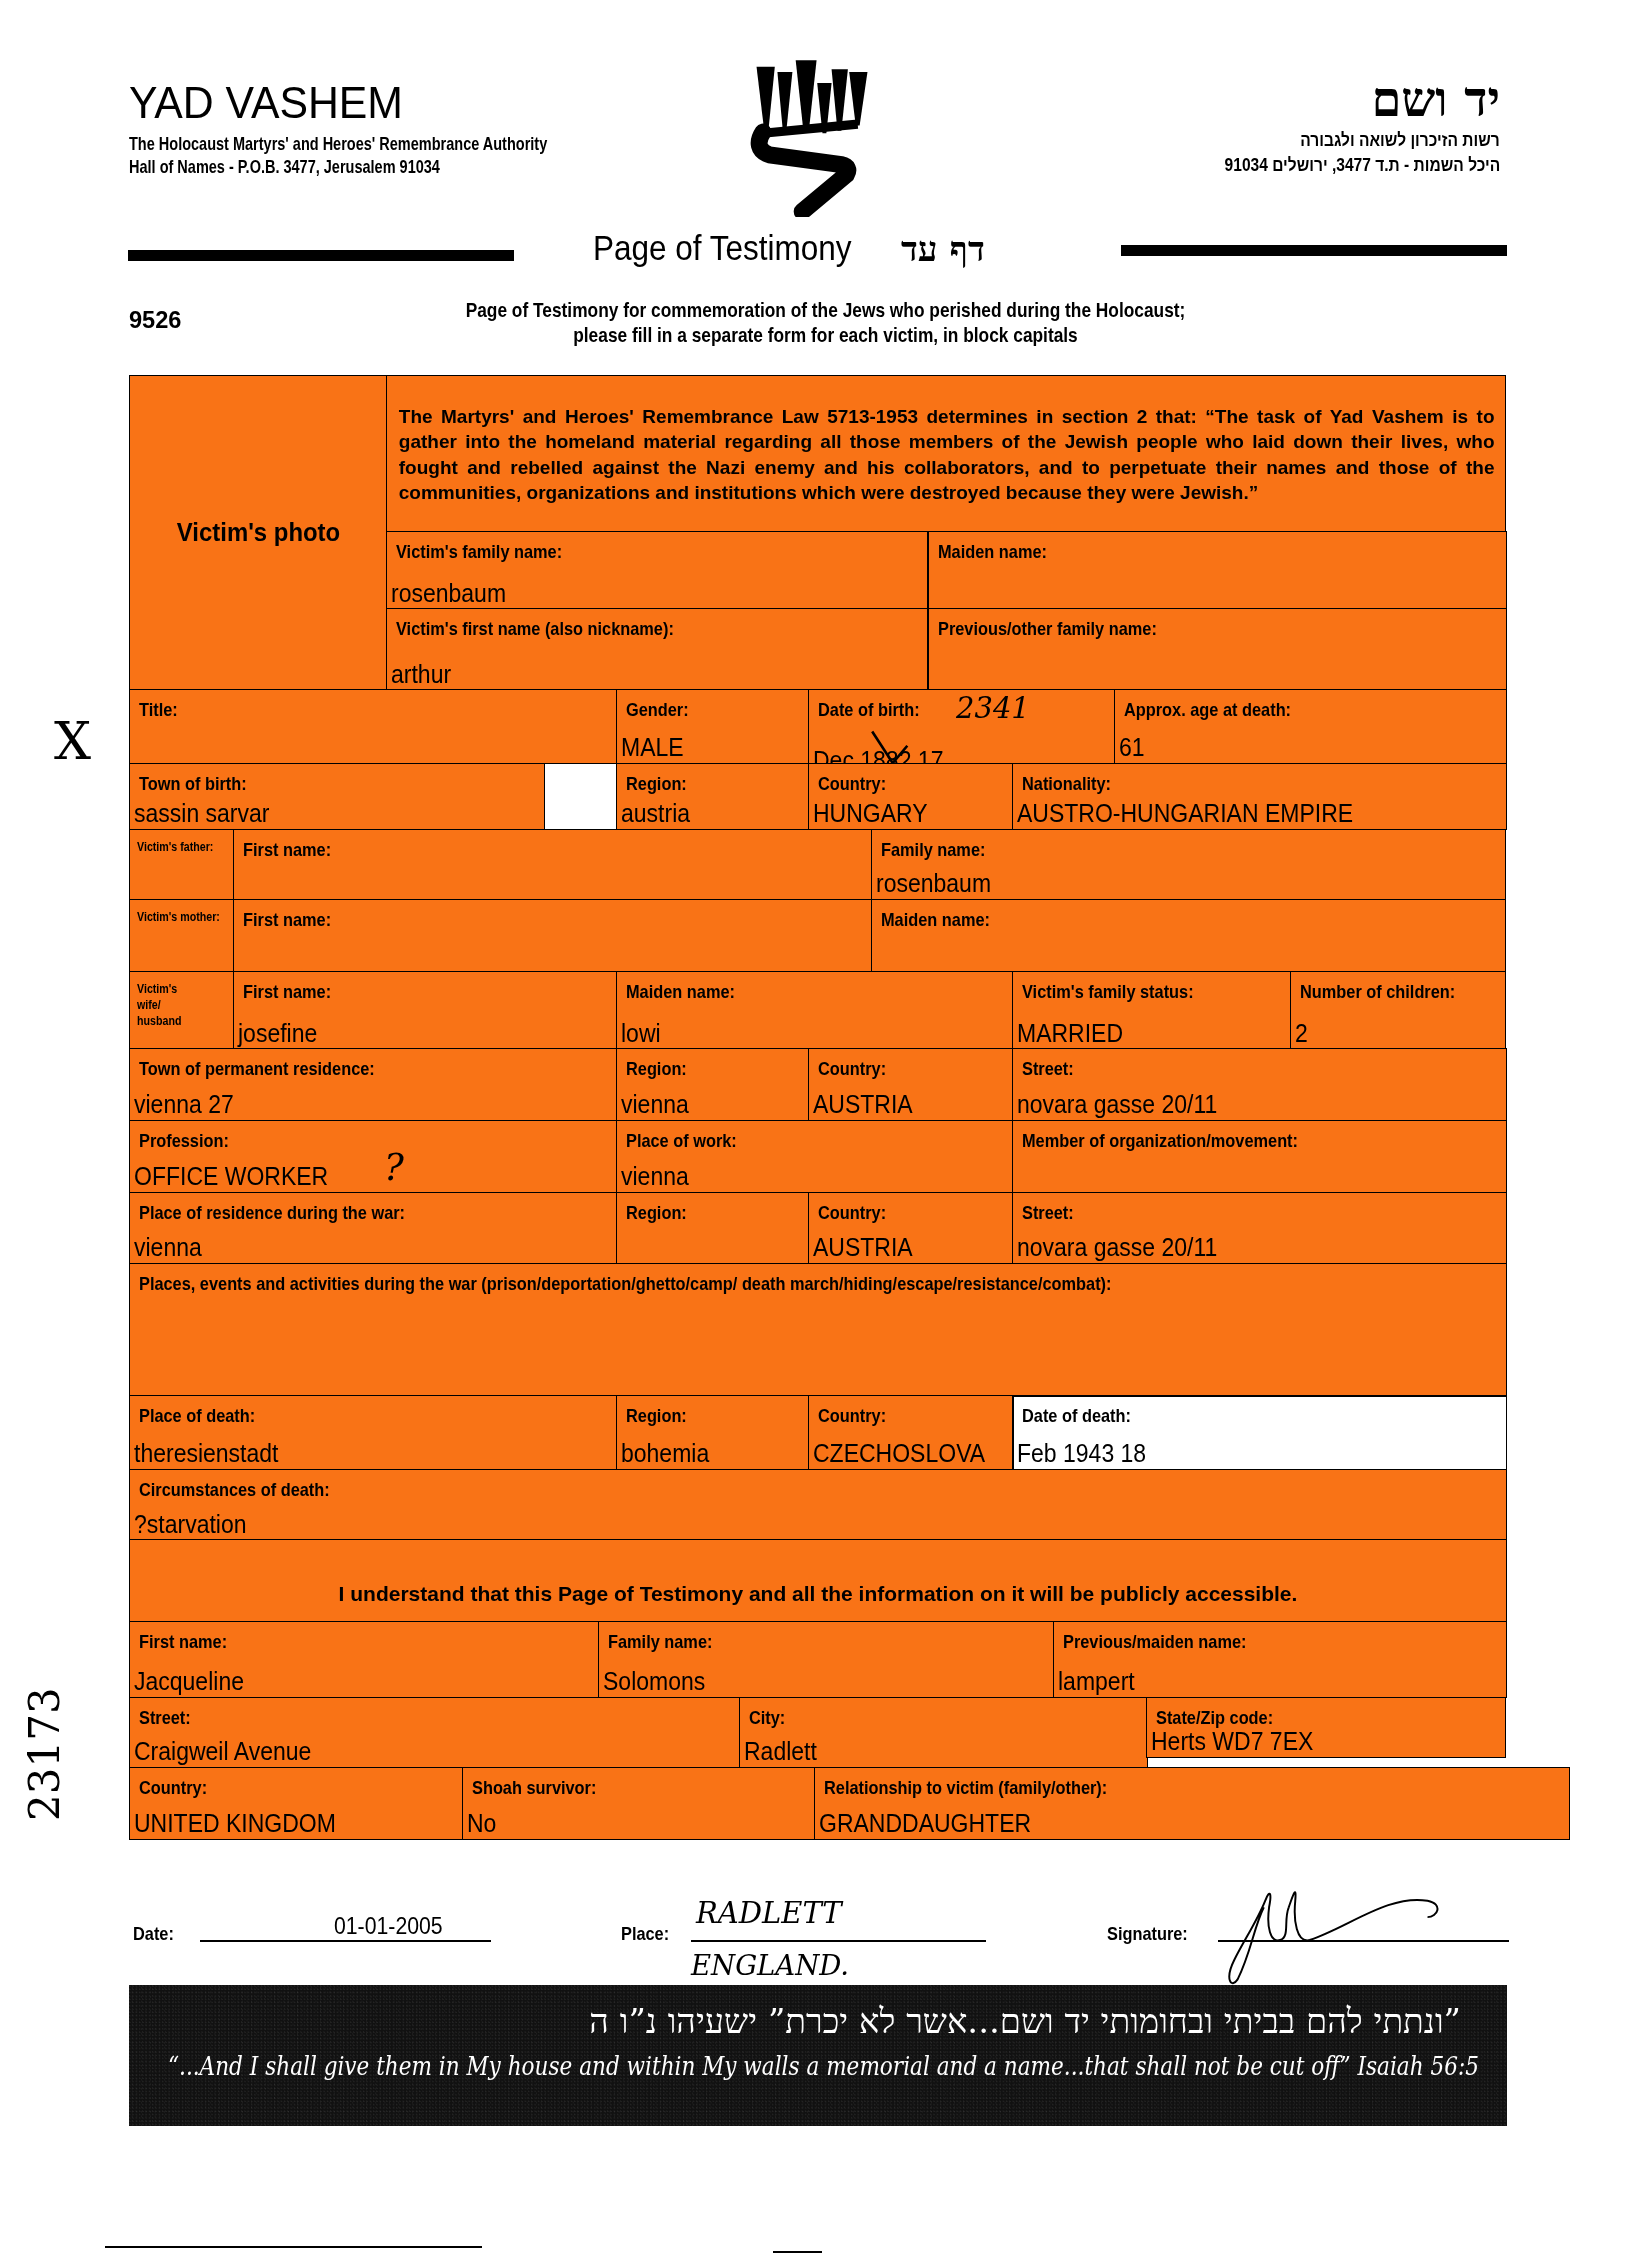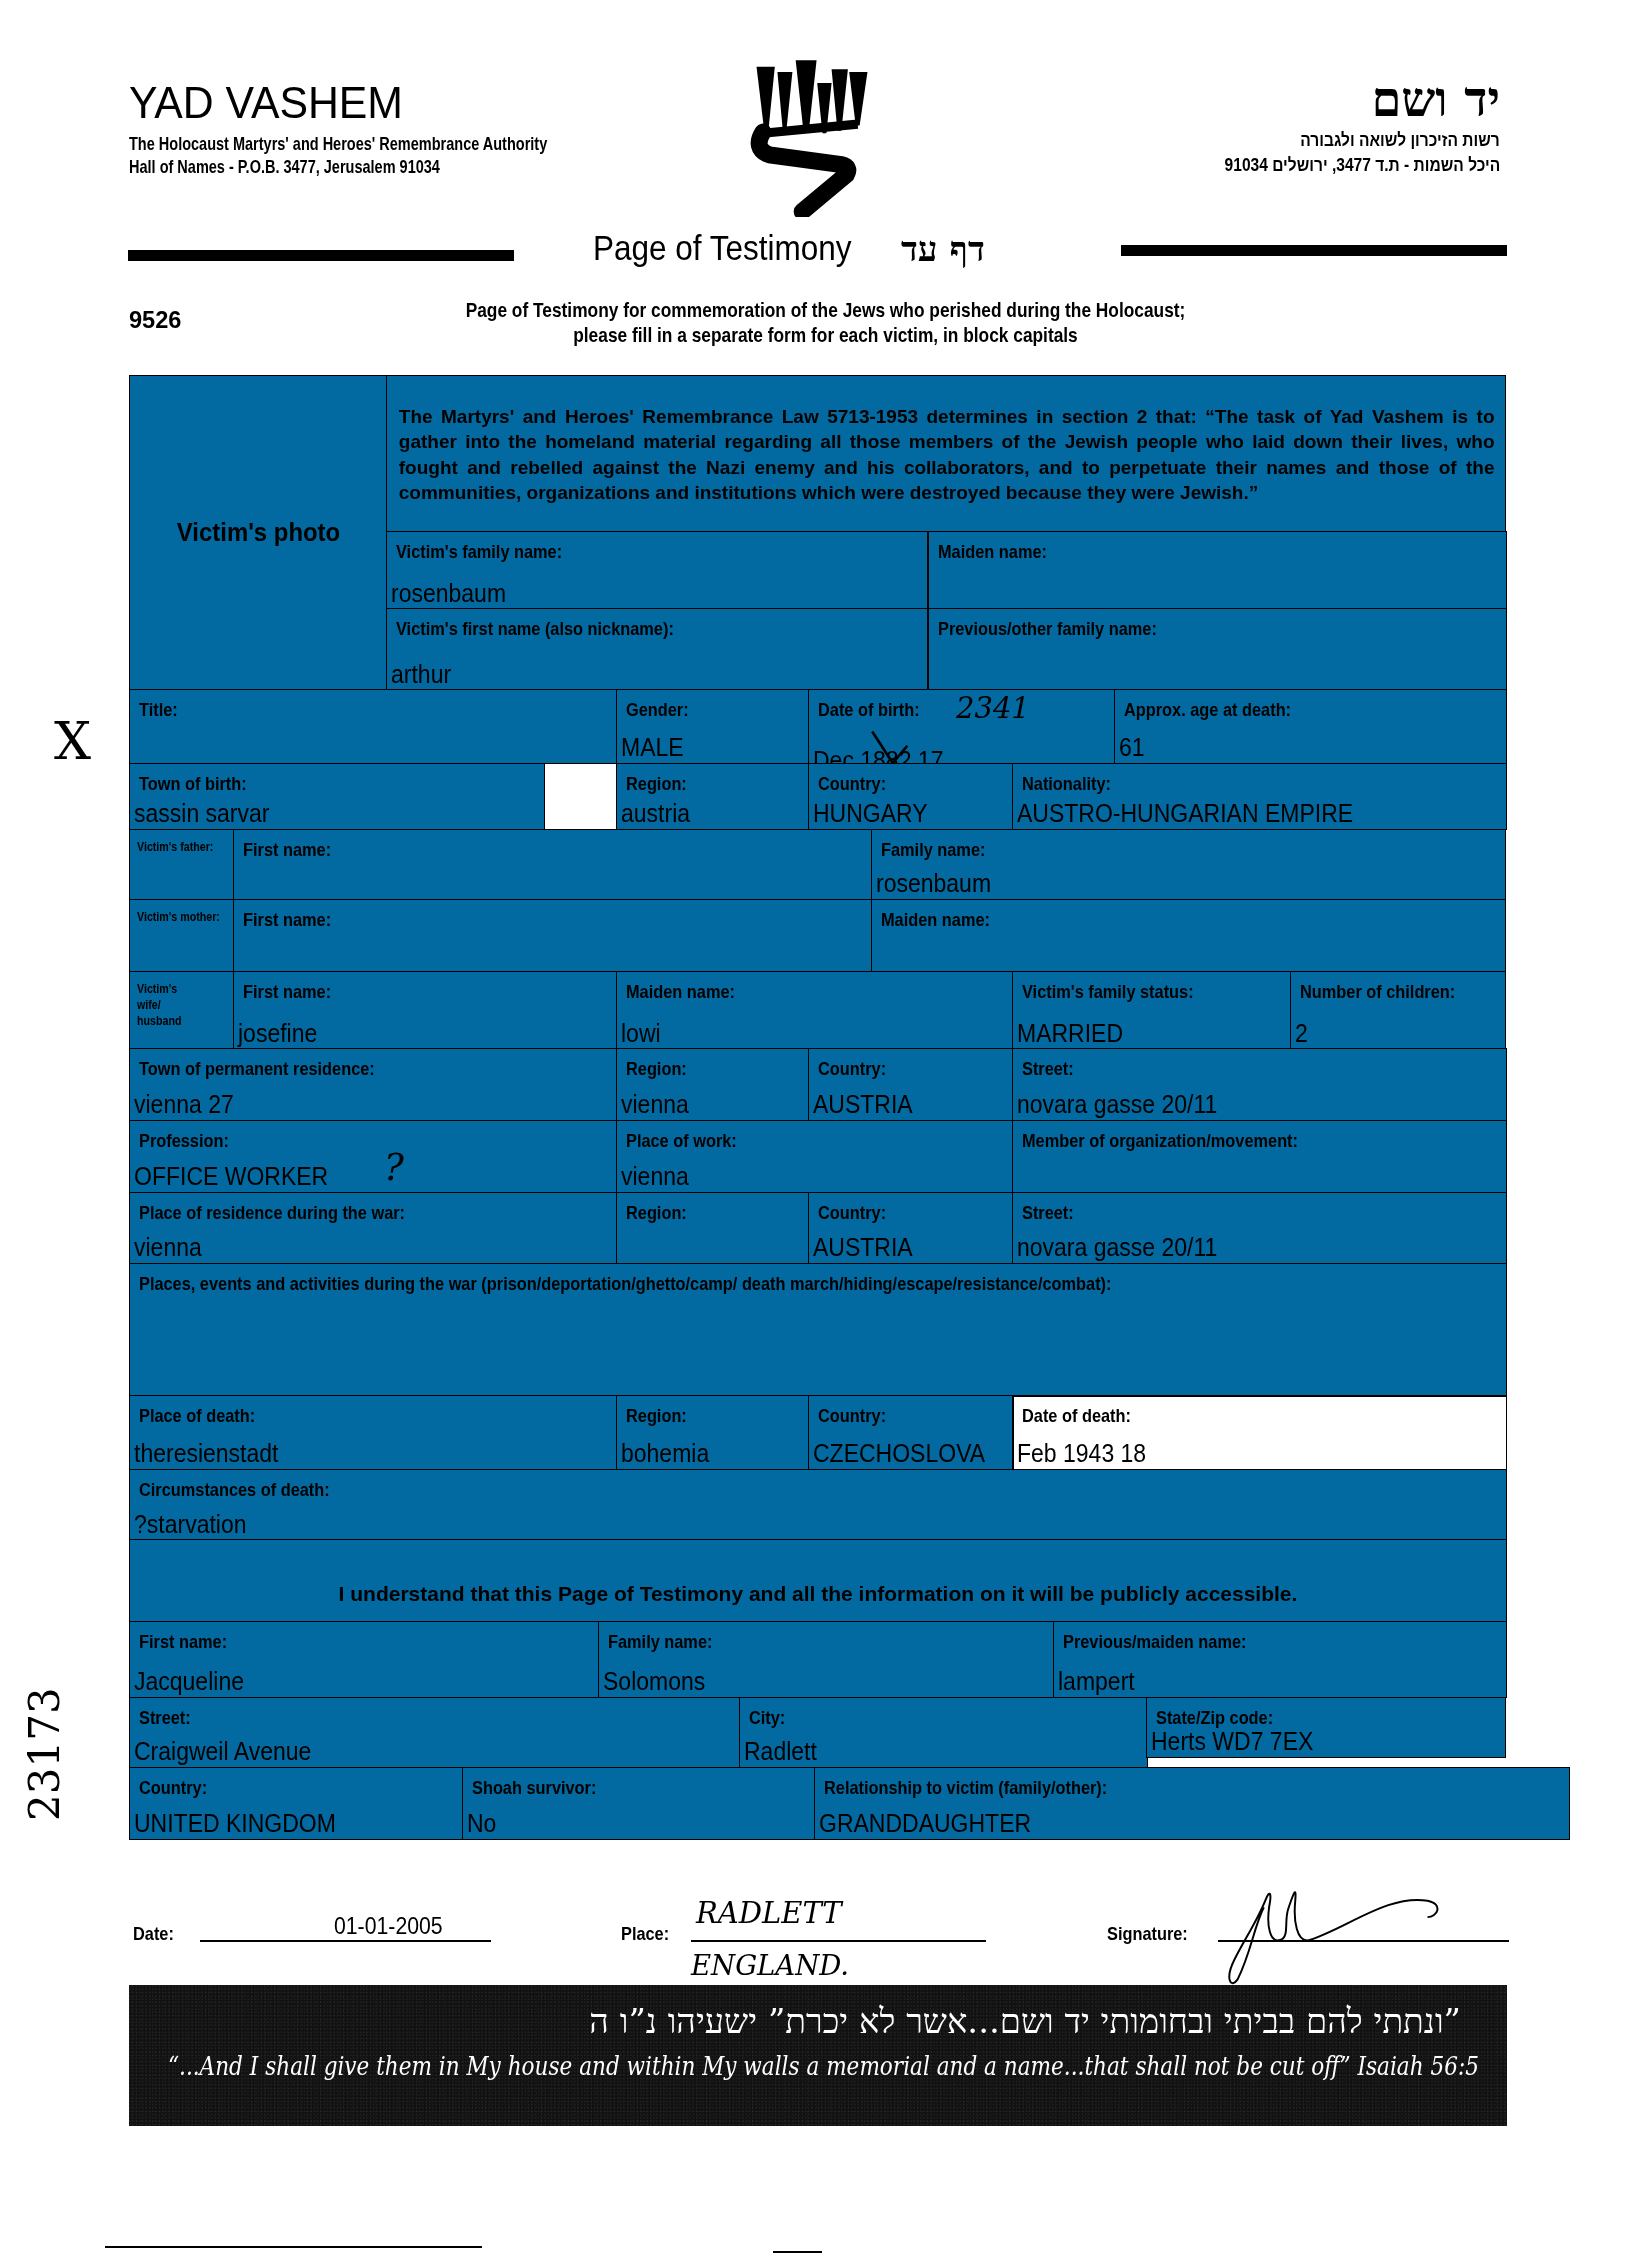--- a/index.html
+++ b/index.html
@@ -16,21 +16,21 @@
   .logo { left:750px; top:60px; width:124px; height:157px; }
 
   .rule { height:10.5px; background:#000; }
   .page-title { left:593px; top:228px; font-size:35px; transform:scaleX(0.9); transform-origin:left top; white-space:nowrap; }
   .page-title-heb { left:901px; top:228px; font-family:"DejaVu Serif", serif; font-size:35px; font-weight:bold; direction:rtl; }
 
   .form-id { left:129px; top:307px; font-size:23.6px; font-weight:bold; }
   .intro { left:367px; width:917px; text-align:center; font-size:19.7px; font-weight:bold; transform:scaleX(0.88); transform-origin:center top; white-space:nowrap; }
 
   
-  .cell { position:absolute; border:1.3px solid #000; box-sizing:border-box; background:#0369a1; }
+  .cell { position:absolute; border:1.3px solid #000; box-sizing:border-box; background:#f97316; }
   .lbl { position:absolute; left:9.2px; top:9.2px; font-size:19px; font-weight:bold; white-space:nowrap; transform:scaleX(0.86); transform-origin:left top; }
   .val { position:absolute; left:3.9px; bottom:1.3px; font-size:25px; white-space:nowrap; transform:scaleX(0.92); transform-origin:left bottom; }
   .tiny { position:absolute; left:6.6px; top:9.2px; font-size:13px; font-weight:bold; line-height:15.7px; transform:scaleX(0.82); transform-origin:left top; }
 
   .law { position:absolute; left:11.8px; top:27.5px; right:10.5px; font-size:19px; font-weight:bold; line-height:25.5px; text-align:justify; }
   .photo-label { position:absolute; left:0; right:0; top:141px; text-align:center; font-size:26px; font-weight:bold; transform:scaleX(0.92); }
 
   .decl { position:absolute; left:0; right:0; text-align:center; font-size:21px; font-weight:bold; white-space:nowrap; }
 
   

